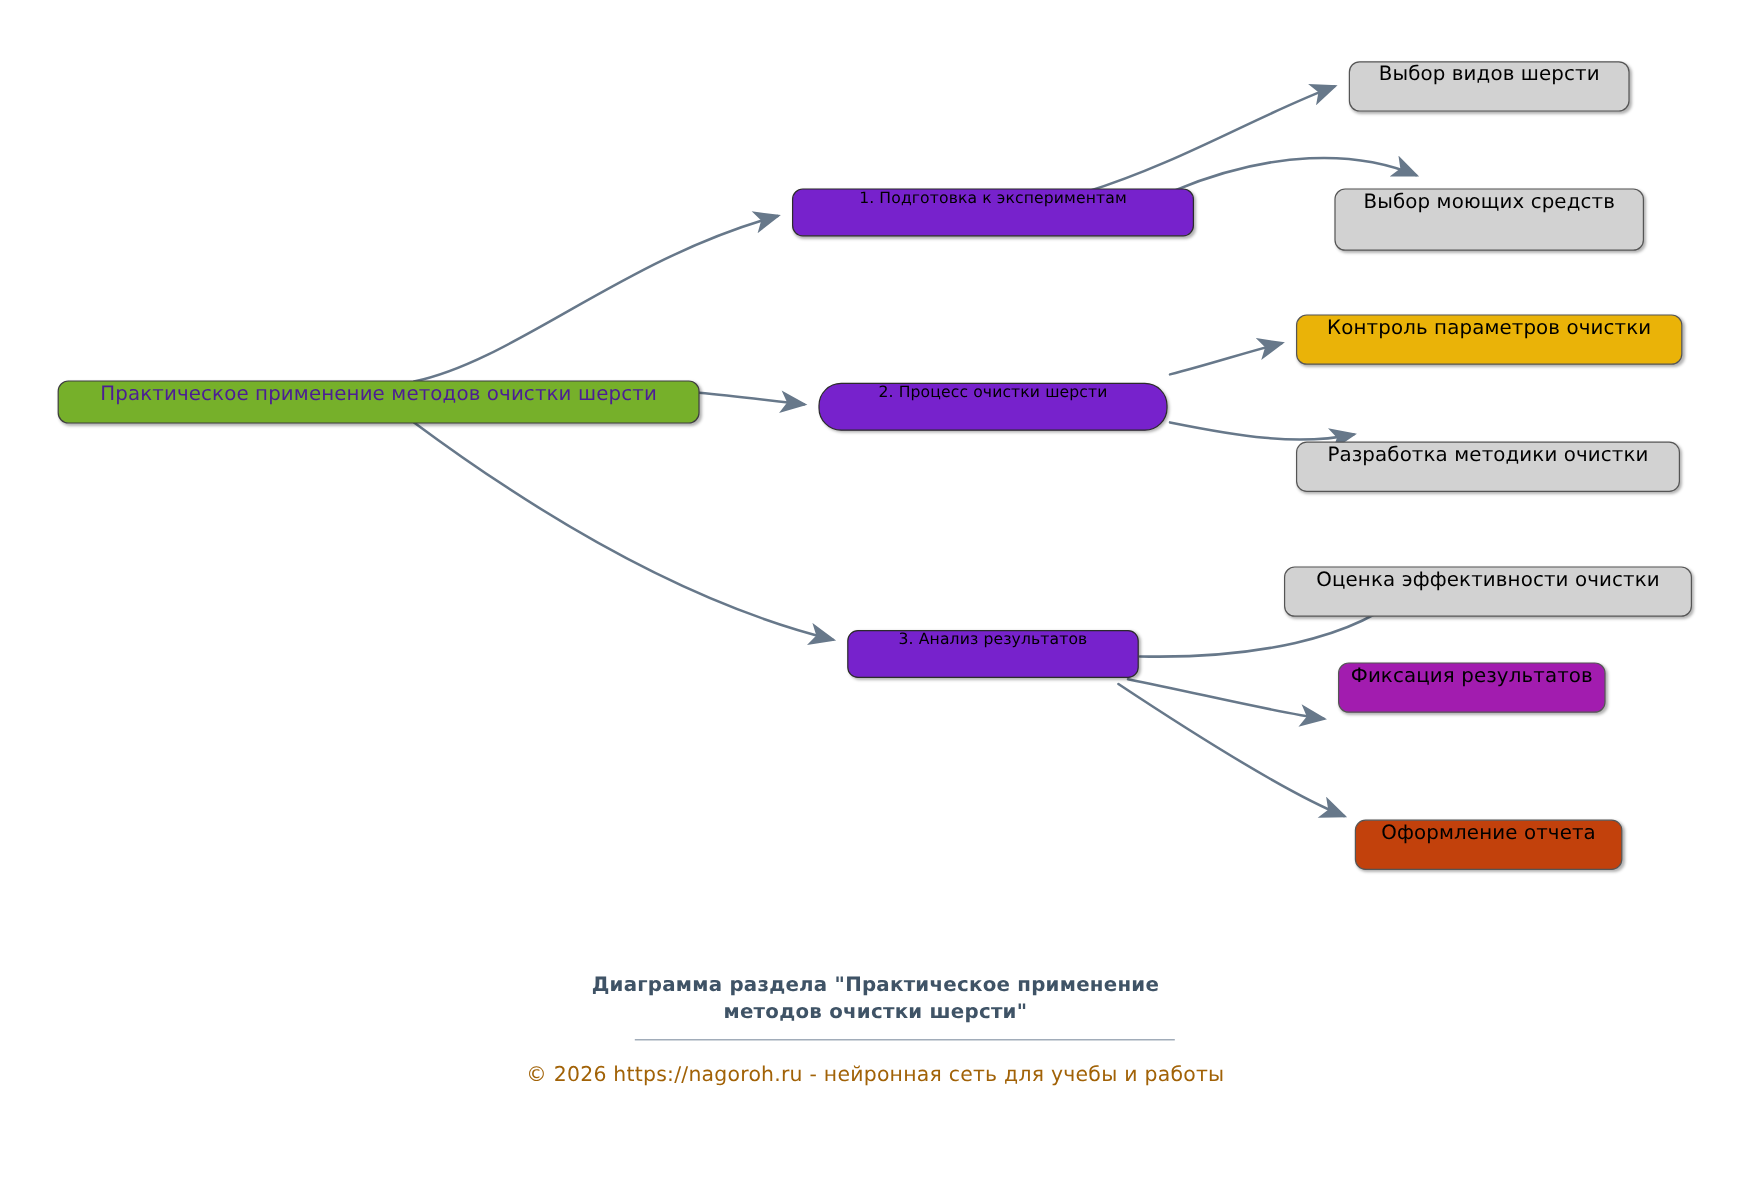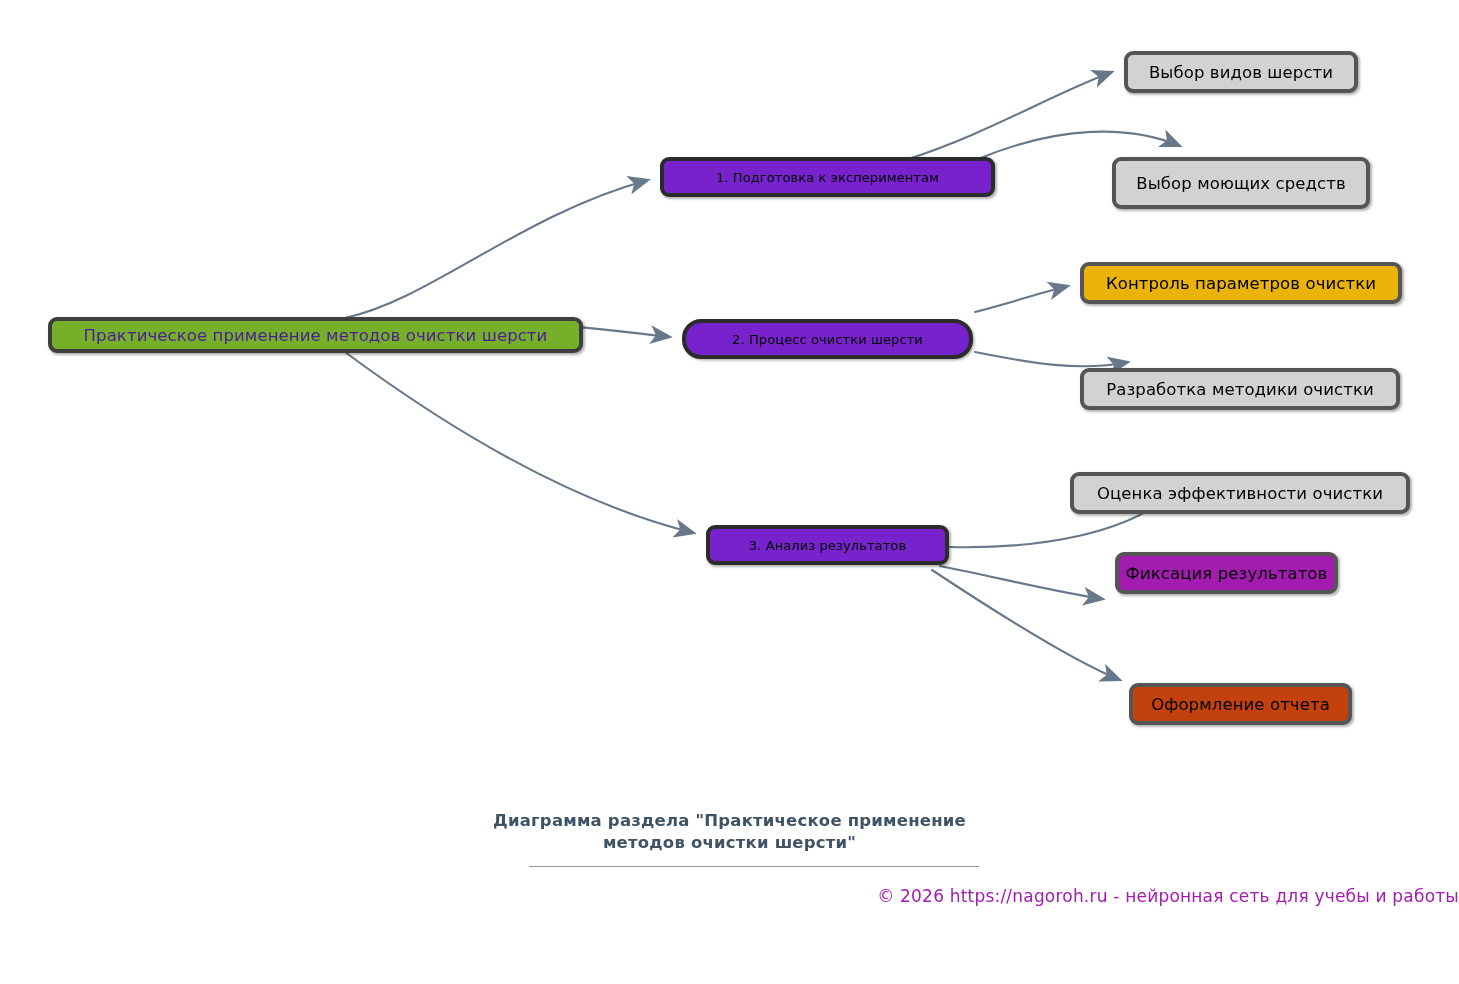--- a/index.html
+++ b/index.html
@@ -9,23 +9,23 @@
     font-family:"DejaVu Sans","Liberation Sans",sans-serif;
     overflow:hidden;
     position:relative;
   }
   #canvas{position:absolute;inset:0;width:1459px;height:984px;}
   #edges{position:absolute;left:0;top:0;width:1459px;height:984px;pointer-events:none;}
 
   .node{
     position:absolute;
     box-sizing:border-box;
-    display:flex;align-items:center;justify-content:center;
+    display:flex;align-items:flex-start;justify-content:center;
     border-radius:9px;
-    border:4px solid #14532d;
+    border:1px solid #14532d;
     white-space:nowrap;
     box-shadow:1.5px 1.5px 2.5px rgba(0,0,0,0.30);
     letter-spacing:0.1px;
   }
   .node-root{
     background:#76B02A;
     border-color:#3E3E3E;
     color:#4c1d95;
     font-size:16.5px;
   }
@@ -58,23 +58,22 @@
   .footer-rule{
     position:absolute;
     left:529px;top:866px;
     width:450px;height:0;
     border-top:1.5px solid #8A98A8;
   }
   .footer-copy{
     top:886px;
     font-size:17px;
     font-weight:normal;
-    color:#a21caf;
+    color:#a16207;
     letter-spacing:0.2px;
-    text-align:right;
   }
 </style>
 </head>
 <body>
 
 <div id="canvas">
 
   <svg id="edges" viewBox="0 0 1459 984" xmlns="http://www.w3.org/2000/svg">
     <defs>
       <marker id="arw" viewBox="0 0 12 10" refX="10.5" refY="5" markerWidth="11" markerHeight="9" orient="auto-start-reverse">

